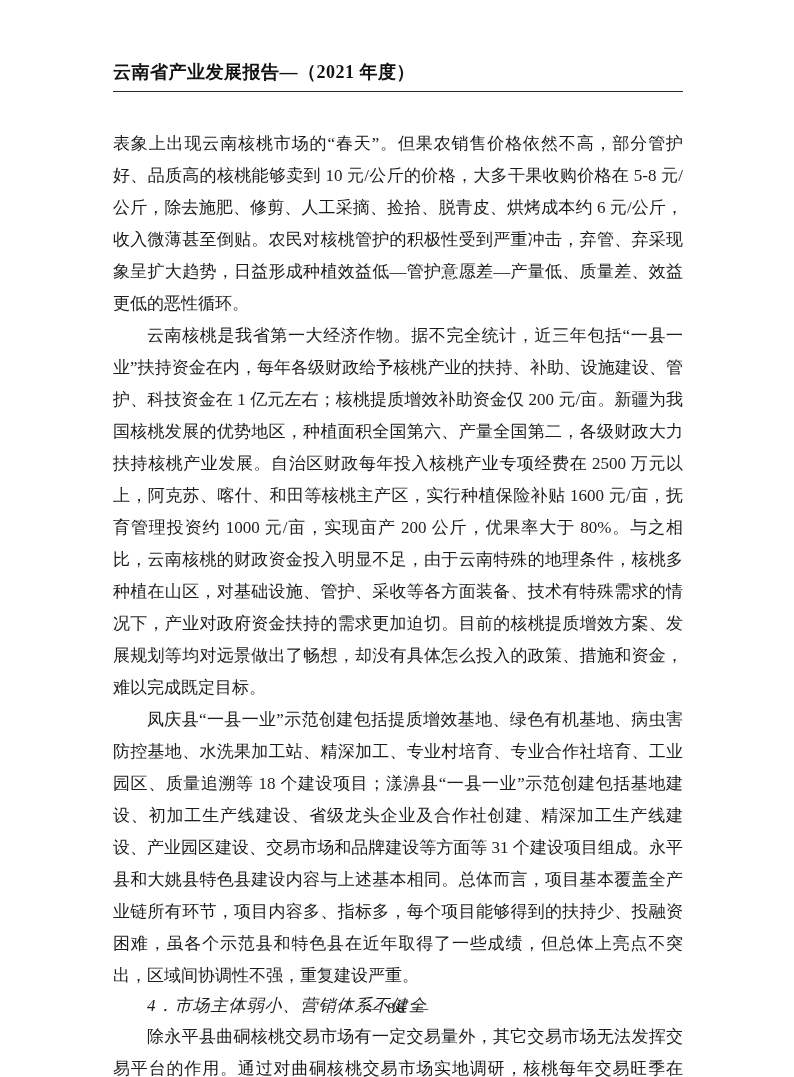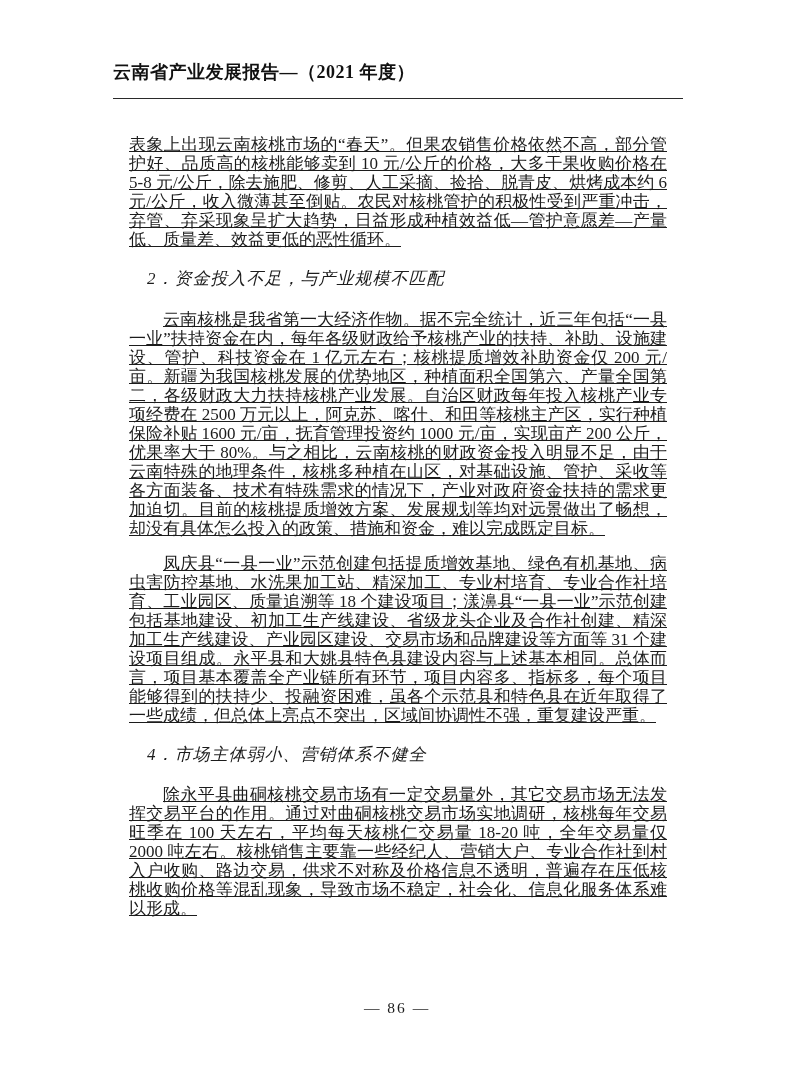--- a/index.html
+++ b/index.html
@@ -20,34 +20,33 @@
     position: absolute;
     left: 113px;
     top: 60px;
     width: 570px;
   }
   .running-head {
     font-size: 18px;
     font-weight: 700;
     letter-spacing: 0.5px;
     color: #111;
-    padding-bottom: 14px;
+    padding-bottom: 7px;
     border-bottom: 1.6px solid #2a2a2a;
   }
   .body-text {
     margin-top: 36px;
   }
   .para {
     font-size: 17px;
-    line-height: 19px;
+    line-height: 32px;
     text-align: justify;
     text-justify: inter-ideograph;
     text-indent: 2em;
-    margin: 16px;
-    text-decoration: underline;
+    margin: 0;
   }
   .para.no-indent {
     text-indent: 0;
   }
   .sub-heading {
     font-size: 17px;
     line-height: 28.6px;
     text-indent: 2em;
     margin: 0;
     font-style: italic;           
@@ -69,21 +68,20 @@
 <body>
 
 <div class="page">
   <div class="content">
 
     <div class="running-head">云南省产业发展报告—（2021 年度）</div>
 
     <div class="body-text">
       <p class="para no-indent">表象上出现云南核桃市场的“春天”。但果农销售价格依然不高，部分管护好、品质高的核桃能够卖到 10 元/公斤的价格，大多干果收购价格在 5-8 元/公斤，除去施肥、修剪、人工采摘、捡拾、脱青皮、烘烤成本约 6 元/公斤，收入微薄甚至倒贴。农民对核桃管护的积极性受到严重冲击，弃管、弃采现象呈扩大趋势，日益形成种植效益低—管护意愿差—产量低、质量差、效益更低的恶性循环。</p>
 
-      <p class="sub-heading">2．资金投入不足，与产业规模不匹配</p>
 
       <p class="para">云南核桃是我省第一大经济作物。据不完全统计，近三年包括“一县一业”扶持资金在内，每年各级财政给予核桃产业的扶持、补助、设施建设、管护、科技资金在 1 亿元左右；核桃提质增效补助资金仅 200 元/亩。新疆为我国核桃发展的优势地区，种植面积全国第六、产量全国第二，各级财政大力扶持核桃产业发展。自治区财政每年投入核桃产业专项经费在 2500 万元以上，阿克苏、喀什、和田等核桃主产区，实行种植保险补贴 1600 元/亩，抚育管理投资约 1000 元/亩，实现亩产 200 公斤，优果率大于 80%。与之相比，云南核桃的财政资金投入明显不足，由于云南特殊的地理条件，核桃多种植在山区，对基础设施、管护、采收等各方面装备、技术有特殊需求的情况下，产业对政府资金扶持的需求更加迫切。目前的核桃提质增效方案、发展规划等均对远景做出了畅想，却没有具体怎么投入的政策、措施和资金，难以完成既定目标。</p>
 
 
       <p class="para">凤庆县“一县一业”示范创建包括提质增效基地、绿色有机基地、病虫害防控基地、水洗果加工站、精深加工、专业村培育、专业合作社培育、工业园区、质量追溯等 18 个建设项目；漾濞县“一县一业”示范创建包括基地建设、初加工生产线建设、省级龙头企业及合作社创建、精深加工生产线建设、产业园区建设、交易市场和品牌建设等方面等 31 个建设项目组成。永平县和大姚县特色县建设内容与上述基本相同。总体而言，项目基本覆盖全产业链所有环节，项目内容多、指标多，每个项目能够得到的扶持少、投融资困难，虽各个示范县和特色县在近年取得了一些成绩，但总体上亮点不突出，区域间协调性不强，重复建设严重。</p>
 
       <p class="sub-heading">4．市场主体弱小、营销体系不健全</p>
 
       <p class="para">除永平县曲硐核桃交易市场有一定交易量外，其它交易市场无法发挥交易平台的作用。通过对曲硐核桃交易市场实地调研，核桃每年交易旺季在 100 天左右，平均每天核桃仁交易量 18-20 吨，全年交易量仅 2000 吨左右。核桃销售主要靠一些经纪人、营销大户、专业合作社到村入户收购、路边交易，供求不对称及价格信息不透明，普遍存在压低核桃收购价格等混乱现象，导致市场不稳定，社会化、信息化服务体系难以形成。</p>
     </div>

